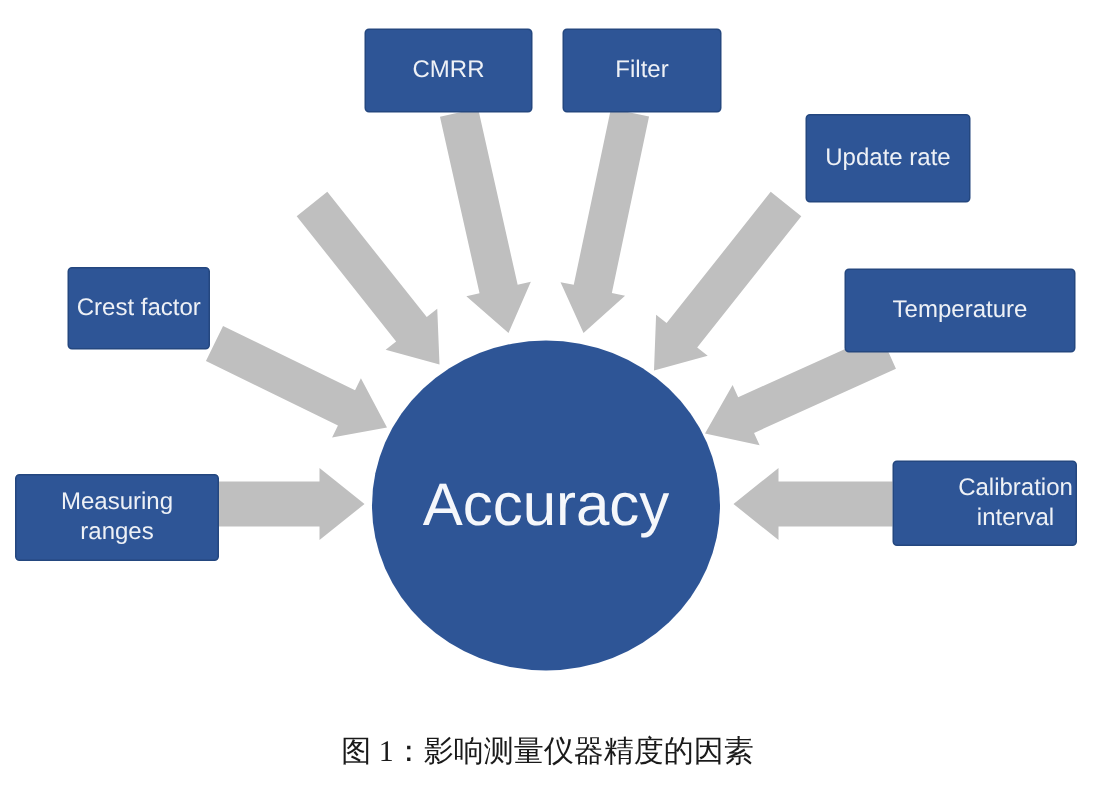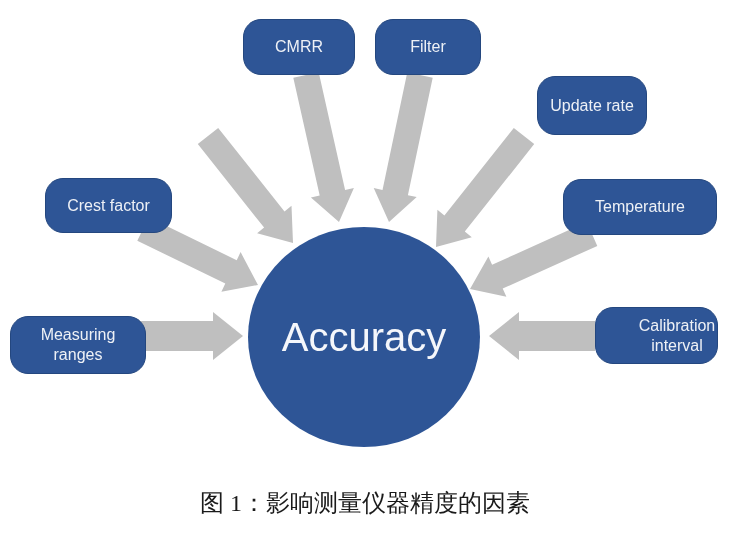--- a/index.html
+++ b/index.html
@@ -17,52 +17,52 @@
     font-family:"Liberation Sans","DejaVu Sans",sans-serif;
     overflow:hidden;
   }
   .figure{position:relative;width:730px;height:534px;}
   .arrows{position:absolute;left:0;top:0;z-index:1;}
   .arrow{fill:var(--arrow-fill);}
   .node{
     position:absolute;z-index:2;
     background:var(--node-fill);
     border:1px solid var(--node-border);
-    border-radius:18px;
+    border-radius:3px;
     color:var(--node-text);
     display:flex;align-items:center;justify-content:center;
     text-align:center;
     font-size:16px;line-height:20px;
     box-sizing:border-box;
   }
   .pos-cmrr{left:243px;top:19px;width:112px;height:56px;}
   .pos-filter{left:375px;top:19px;width:106px;height:56px;}
   .pos-power-factor{left:125px;top:76px;width:110px;height:58px;}
   .pos-power-factor .node-label{max-width:62px;}
   .pos-update-rate{left:493px;top:76px;width:110px;height:59px;margin-left:44px;}
-  .pos-crest-factor{left:45px;top:178px;width:127px;height:55px;}
+  .pos-crest-factor{left:45px;top:178px;width:95px;height:55px;}
   .pos-temperature{left:563px;top:179px;width:154px;height:56px;}
   .pos-measuring-ranges{left:10px;top:316px;width:136px;height:58px;justify-content:center;}
   .pos-measuring-ranges .node-label{max-width:86px;}
   .pos-calibration-interval{left:595px;top:307px;width:123px;height:57px;padding-left:41px;}
   .pos-calibration-interval .node-label{max-width:92px;}
   .center-circle{
     position:absolute;z-index:2;
     left:248px;top:227px;width:232px;height:220px;
     background:var(--node-fill);
     border-radius:50%;
     color:#f5f7fb;
     display:flex;align-items:center;justify-content:center;
     font-size:40px;
   }
   .caption{
     position:absolute;left:0;top:487px;width:730px;
     text-align:center;
     font-family:"Liberation Serif","DejaVu Serif",serif;
-    font-size:24px;
+    font-size:20px;
     color:var(--caption-text);
   }
 </style>
 </head>
 <body>
 
 <div class="figure">
 
   <svg class="arrows" width="730" height="470" viewBox="0 0 730 470">
     <polygon class="arrow" points="293.3,77.8 319.7,195.5 310.9,197.5 339,222 353.9,187.9 345.1,189.9 318.7,72.2"></polygon>

